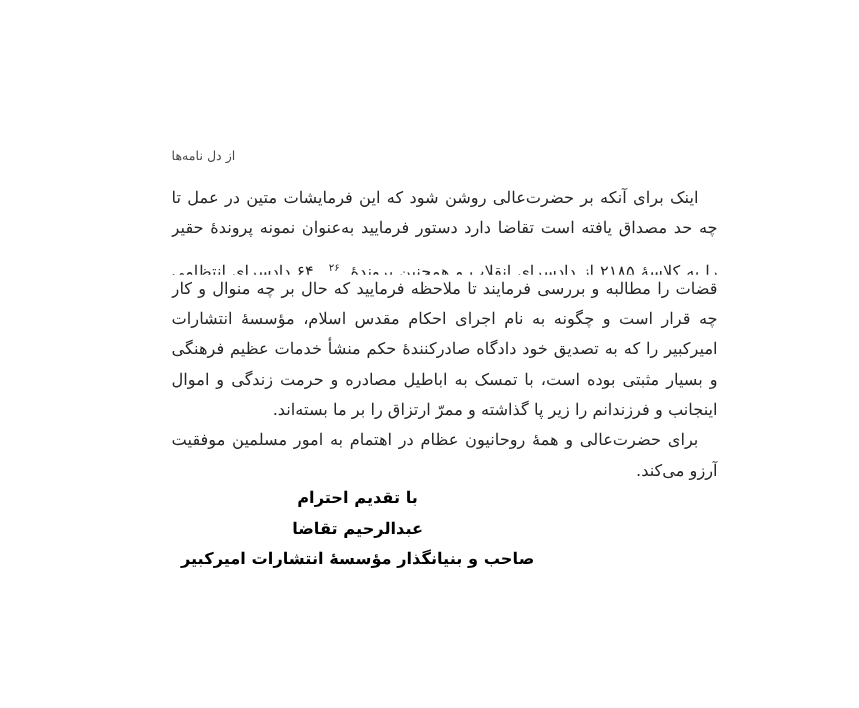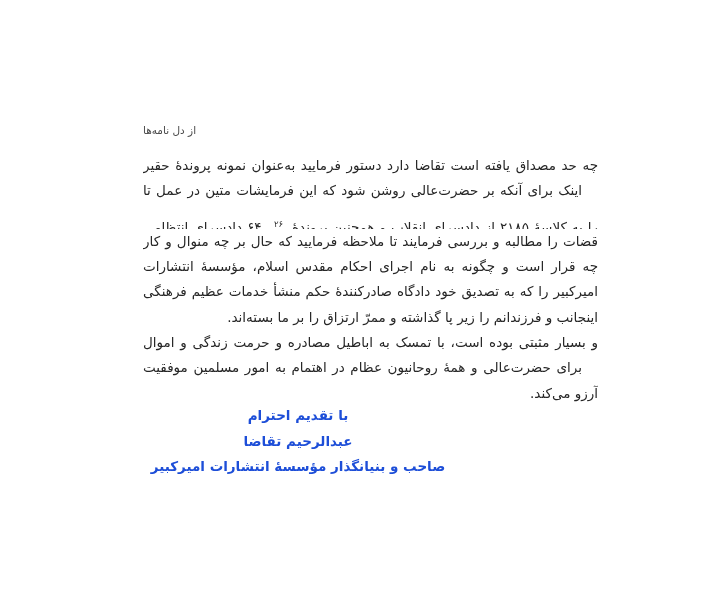--- a/index.html
+++ b/index.html
@@ -66,43 +66,43 @@
     font-size: 8.5px;
   }
   .signature {
     position: absolute;
     top: 403px;
     left: 148px;
     width: 300px;
     text-align: center;
     font-weight: bold;
     font-size: 13.5px;
-    color: #1d4ed8;
+    color: #000000;
   }
   .signature .sig-line {
     height: 25.5px;
     line-height: 25.5px;
   }
 </style>
 </head>
 <body>
 
 <div class="page">
 
   <div class="section-header">از دل نامه‌ها</div>
 
   <div class="letter-body">
+      <div class="line justify indent">اینک برای آنکه بر حضرت‌عالی روشن شود که این فرمایشات متین در عمل تا</div>
       <div class="line justify">چه حد مصداق یافته است تقاضا دارد دستور فرمایید به‌عنوان نمونه پروندهٔ حقیر</div>
-      <div class="line justify indent">اینک برای آنکه بر حضرت‌عالی روشن شود که این فرمایشات متین در عمل تا</div>
       <div class="line justify">را به کلاسهٔ ۲۱۸۵ از دادسرای انقلاب و همچنین پروندهٔ <span class="frac"><span class="num">۲۶</span><span class="den">1140</span></span>۶۴ دادسرای انتظامی</div>
       <div class="line justify">قضات را مطالبه و بررسی فرمایند تا ملاحظه فرمایید که حال بر چه منوال و کار از</div>
       <div class="line justify">چه قرار است و چگونه به نام اجرای احکام مقدس اسلام، مؤسسهٔ انتشارات</div>
       <div class="line justify">امیرکبیر را که به تصدیق خود دادگاه صادرکنندهٔ حکم منشأ خدمات عظیم فرهنگی</div>
+      <div class="line justify">و بسیار مثبتی بوده است، با تمسک به اباطیل مصادره و حرمت زندگی و اموال</div>
       <div class="line end">اینجانب و فرزندانم را زیر پا گذاشته و ممرّ ارتزاق را بر ما بسته‌اند.</div>
-      <div class="line justify">و بسیار مثبتی بوده است، با تمسک به اباطیل مصادره و حرمت زندگی و اموال</div>
       <div class="line justify indent">برای حضرت‌عالی و همهٔ روحانیون عظام در اهتمام به امور مسلمین موفقیت</div>
       <div class="line end">آرزو می‌کند.</div>
     </div>
 
   <div class="signature">
     <div class="sig-line">با تقدیم احترام</div>
     <div class="sig-line">عبدالرحیم تقاضا</div>
     <div class="sig-line">صاحب و بنیانگذار مؤسسهٔ انتشارات امیرکبیر</div>
   </div>
 

